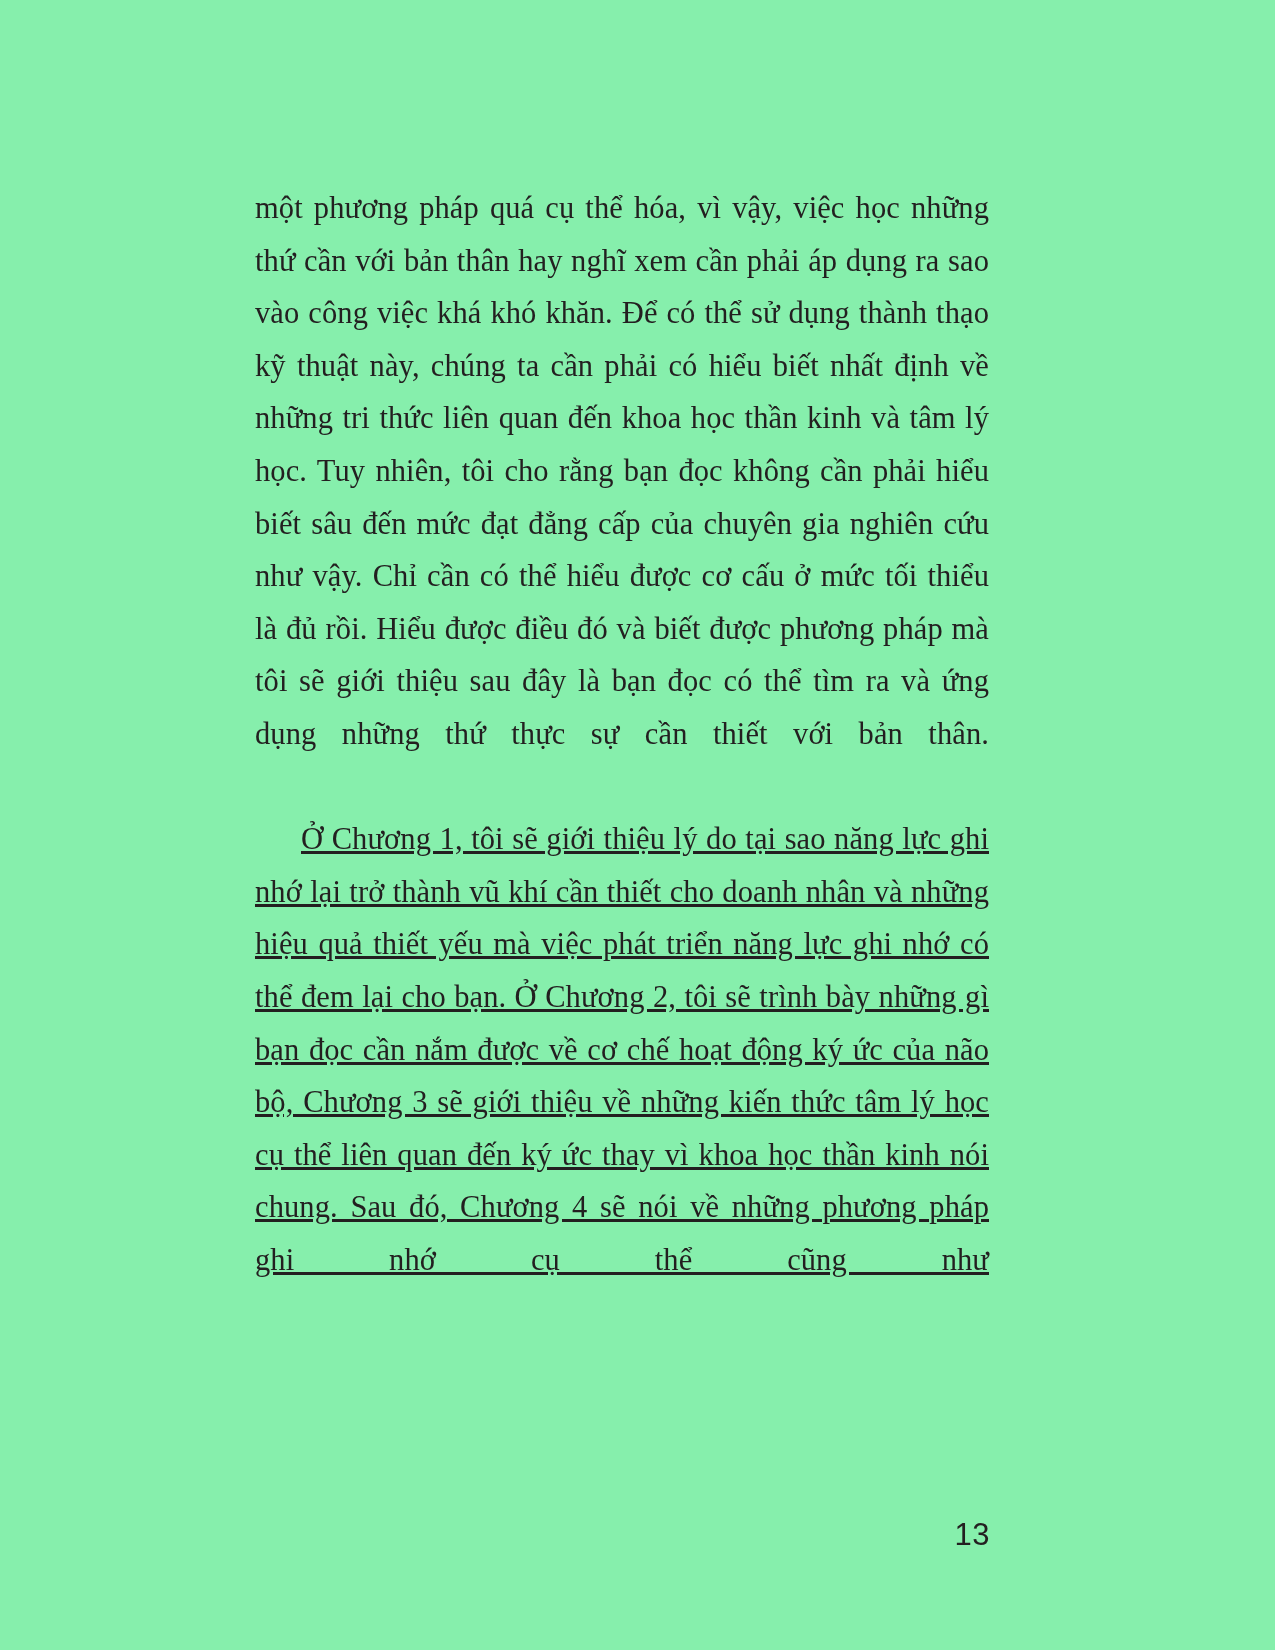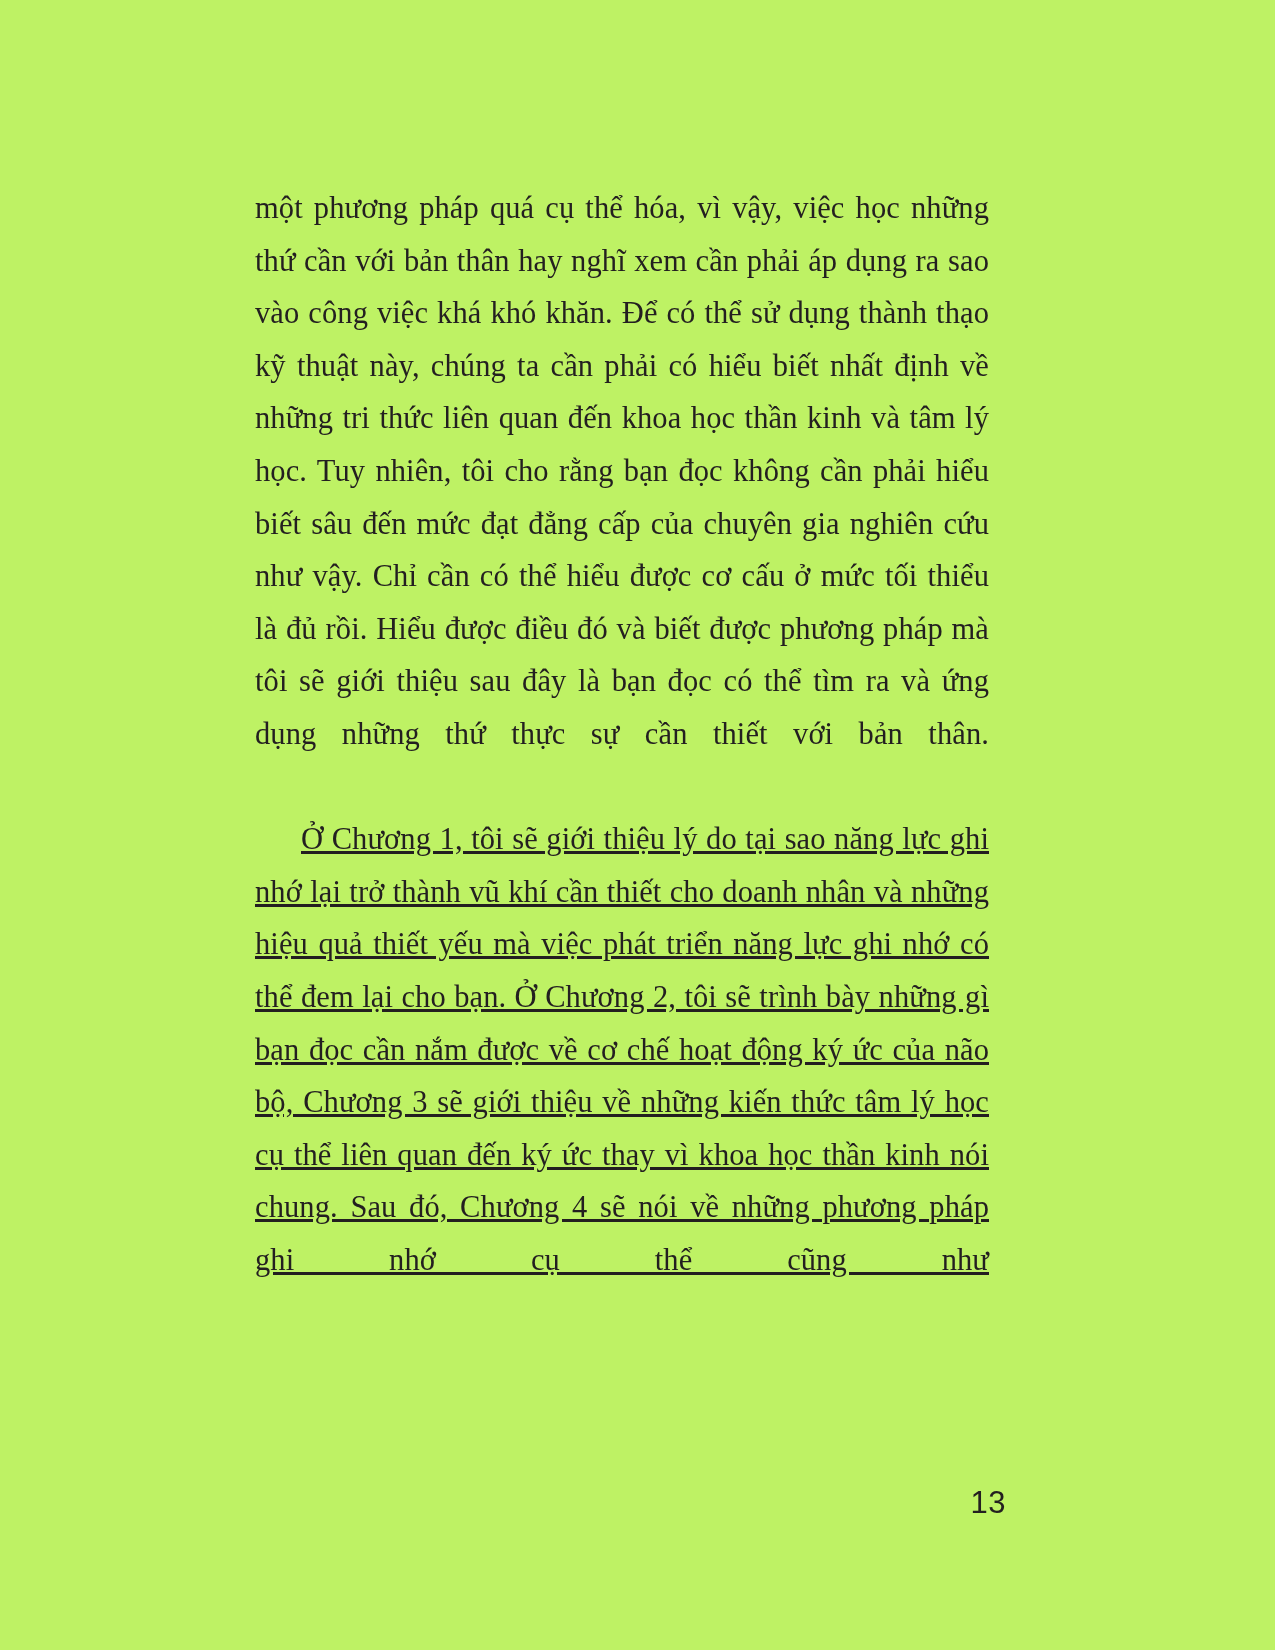--- a/index.html
+++ b/index.html
@@ -14,21 +14,21 @@
     position: relative;
     overflow: hidden;
   }
 
   .page {
     position: absolute;
     left: 0;
     top: 0;
     width: 1275px;
     height: 1650px;
-    background: #bef264;
+    background: #86efac;
   }
 
   .text-block {
     position: absolute;
     left: 255px;
     top: 182px;
     width: 734px;
   }
 
   .para {
@@ -56,30 +56,29 @@
   
   .para::after {
     content: "";
     display: inline-block;
     width: 100%;
   }
 
   .page-number {
     position: absolute;
     left: 0;
-    top: 1484px;
+    top: 1516px;
     width: 990px;
     text-align: right;
     font-family: "Liberation Sans", "DejaVu Sans", sans-serif;
     font-size: 31px;
     line-height: 38px;
     color: #231f20;
     font-weight: 400;
     letter-spacing: 0.5px;
-    margin-left: 16px;
   }
 </style>
 </head>
 <body>
 
 <div class="page">
 
   <div class="text-block">
     <p class="para">một phương pháp quá cụ thể hóa, vì vậy, việc học những thứ cần với bản thân hay nghĩ xem cần phải áp dụng ra sao vào công việc khá khó khăn. Để có thể sử dụng thành thạo kỹ thuật này, chúng ta cần phải có hiểu biết nhất định về những tri thức liên quan đến khoa học thần kinh và tâm lý học. Tuy nhiên, tôi cho rằng bạn đọc không cần phải hiểu biết sâu đến mức đạt đẳng cấp của chuyên gia nghiên cứu như vậy. Chỉ cần có thể hiểu được cơ cấu ở mức tối thiểu là đủ rồi. Hiểu được điều đó và biết được phương pháp mà tôi sẽ giới thiệu sau đây là bạn đọc có thể tìm ra và ứng dụng những thứ thực sự cần thiết với bản thân.</p>
     <p class="para indented">Ở Chương 1, tôi sẽ giới thiệu lý do tại sao năng lực ghi nhớ lại trở thành vũ khí cần thiết cho doanh nhân và những hiệu quả thiết yếu mà việc phát triển năng lực ghi nhớ có thể đem lại cho bạn. Ở Chương 2, tôi sẽ trình bày những gì bạn đọc cần nắm được về cơ chế hoạt động ký ức của não bộ, Chương 3 sẽ giới thiệu về những kiến thức tâm lý học cụ thể liên quan đến ký ức thay vì khoa học thần kinh nói chung. Sau đó, Chương 4 sẽ nói về những phương pháp ghi nhớ cụ thể cũng như</p>

